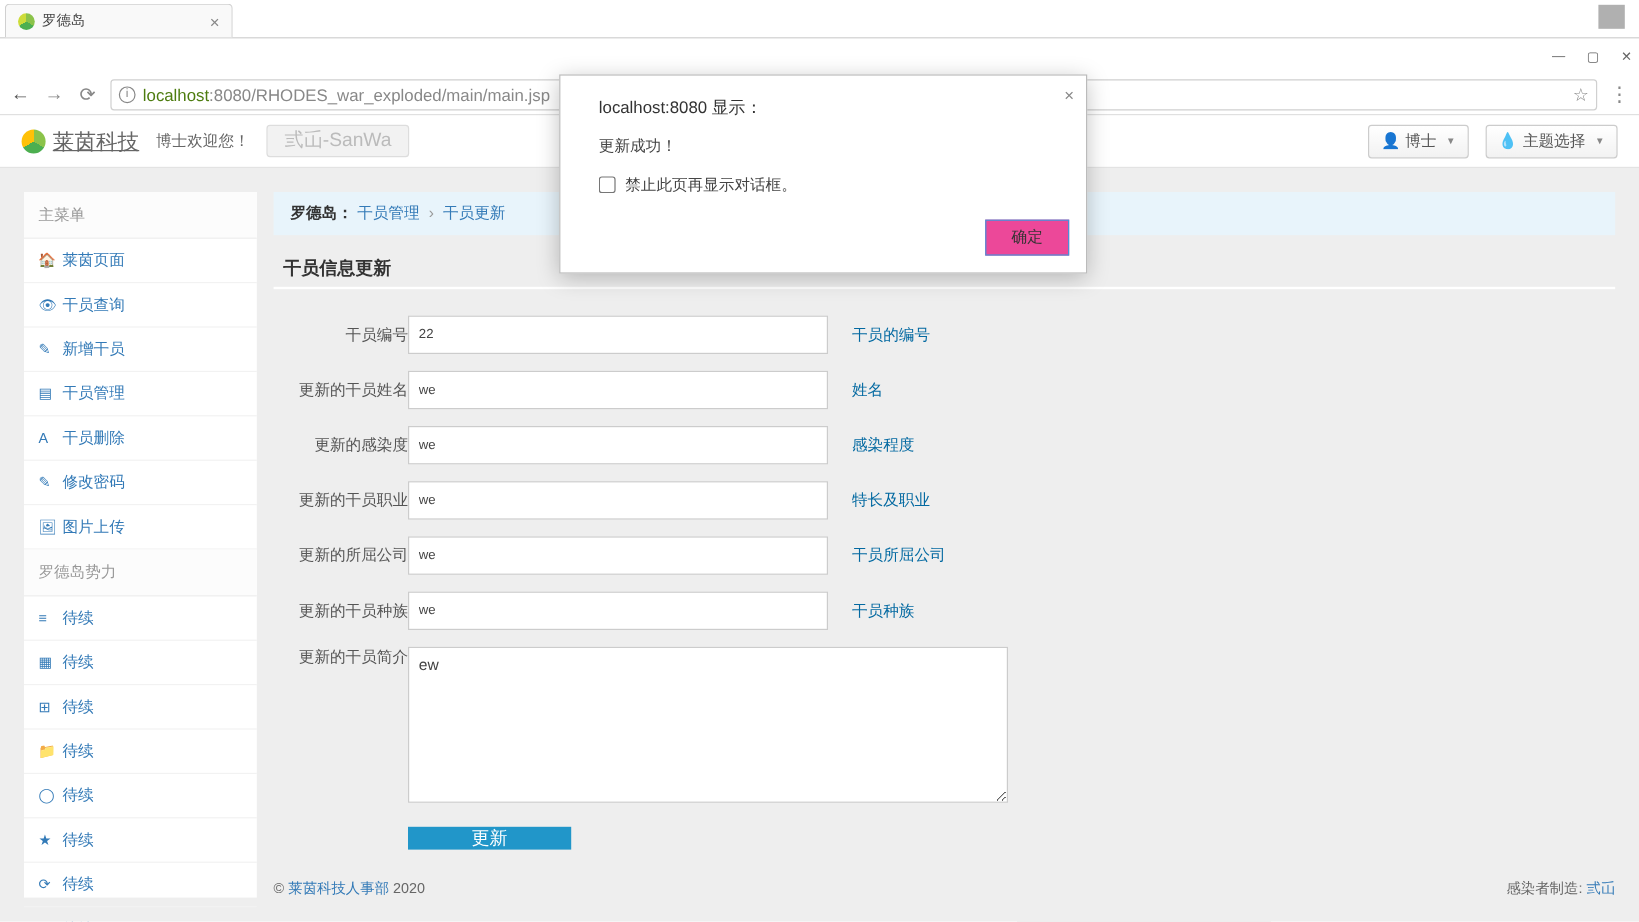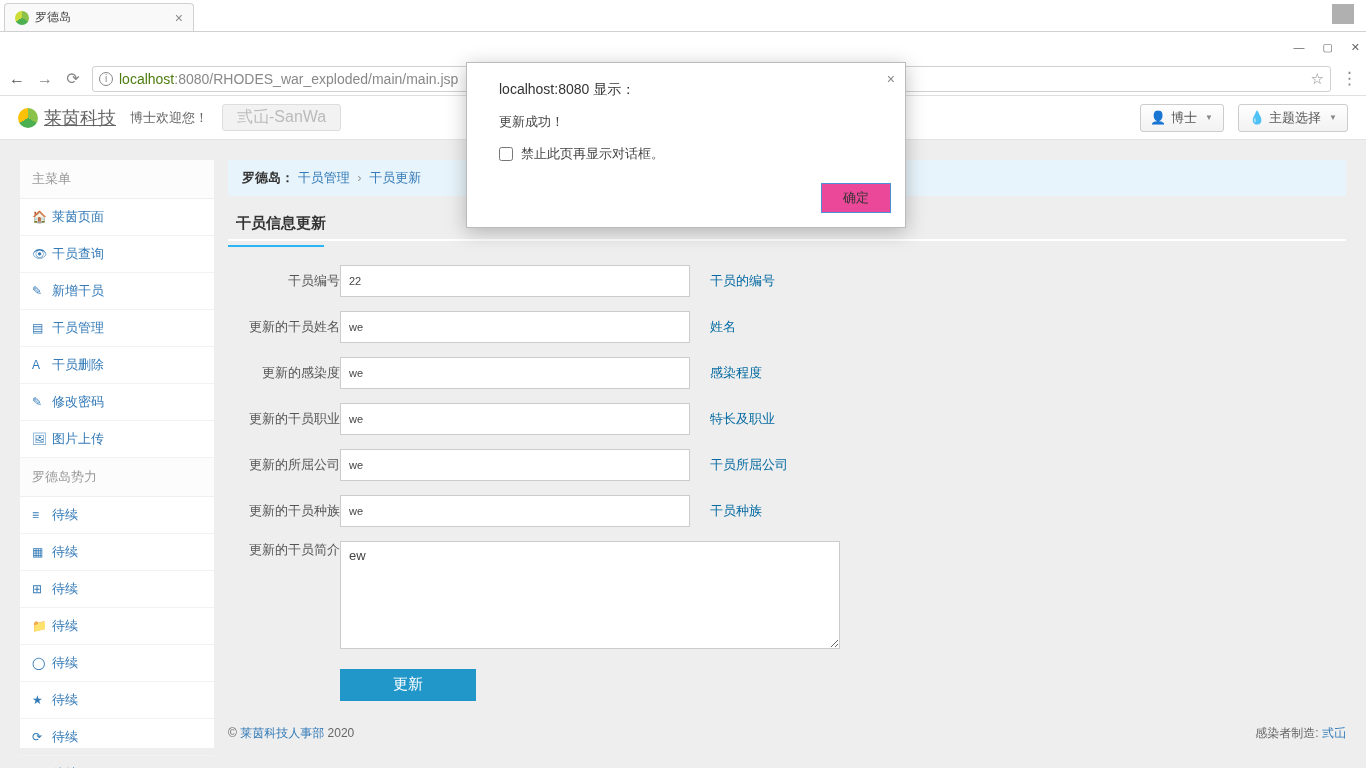--- a/index.html
+++ b/index.html
@@ -47,21 +47,21 @@
 .crumb b { color:#333; }
 .crumb .sep { color:#999; margin:0 4px; }
 .crumb a { color:#337ab7; text-decoration:none; }
 .sect-title { font-size:15px; font-weight:bold; color:#333; padding:0 8px 6px; border-bottom:2px solid #fff; display:inline-block; margin-bottom:4px; }
 .title-line { height:2px; background:#29b6f6; width:96px; margin-bottom:18px; }
 
 .form-row { display:flex; align-items:center; margin-bottom:14px; padding-left:14px; }
 .form-row.tall { align-items:flex-start; }
 .lbl { width:98px; text-align:right; color:#555; font-size:13px; }
 .inp { width:350px; height:32px; border:1px solid #ccc; padding:0 8px; font-size:11px; color:#444; background:#fff; }
-.ta { width:500px; height:108px; border:1px solid #ccc; padding:6px 8px; font-size:13px; color:#444; resize:both; background:#fff; }
+.ta { width:500px; height:130px; border:1px solid #ccc; padding:6px 8px; font-size:13px; color:#444; resize:both; background:#fff; }
 .hint { margin-left:20px; color:#0369a1; font-size:13px; }
 .btn-primary { width:136px; height:36px; background:#2196c9; color:#fff; border:none; font-size:15px; margin-left:112px; margin-top:6px; cursor:pointer; }
 
 .footer { font-size:12px; color:#666; padding:6px 0; }
 .footer a { color:#337ab7; text-decoration:none; }
 .footer .right { float:right; }
 
 
 .dlg { position:absolute; left:466px; top:62px; width:440px; background:#fff; border:1px solid #bbb; box-shadow:0 4px 18px rgba(0,0,0,.25); z-index:100; }
 .dlg-body { padding:18px 32px 10px; }

